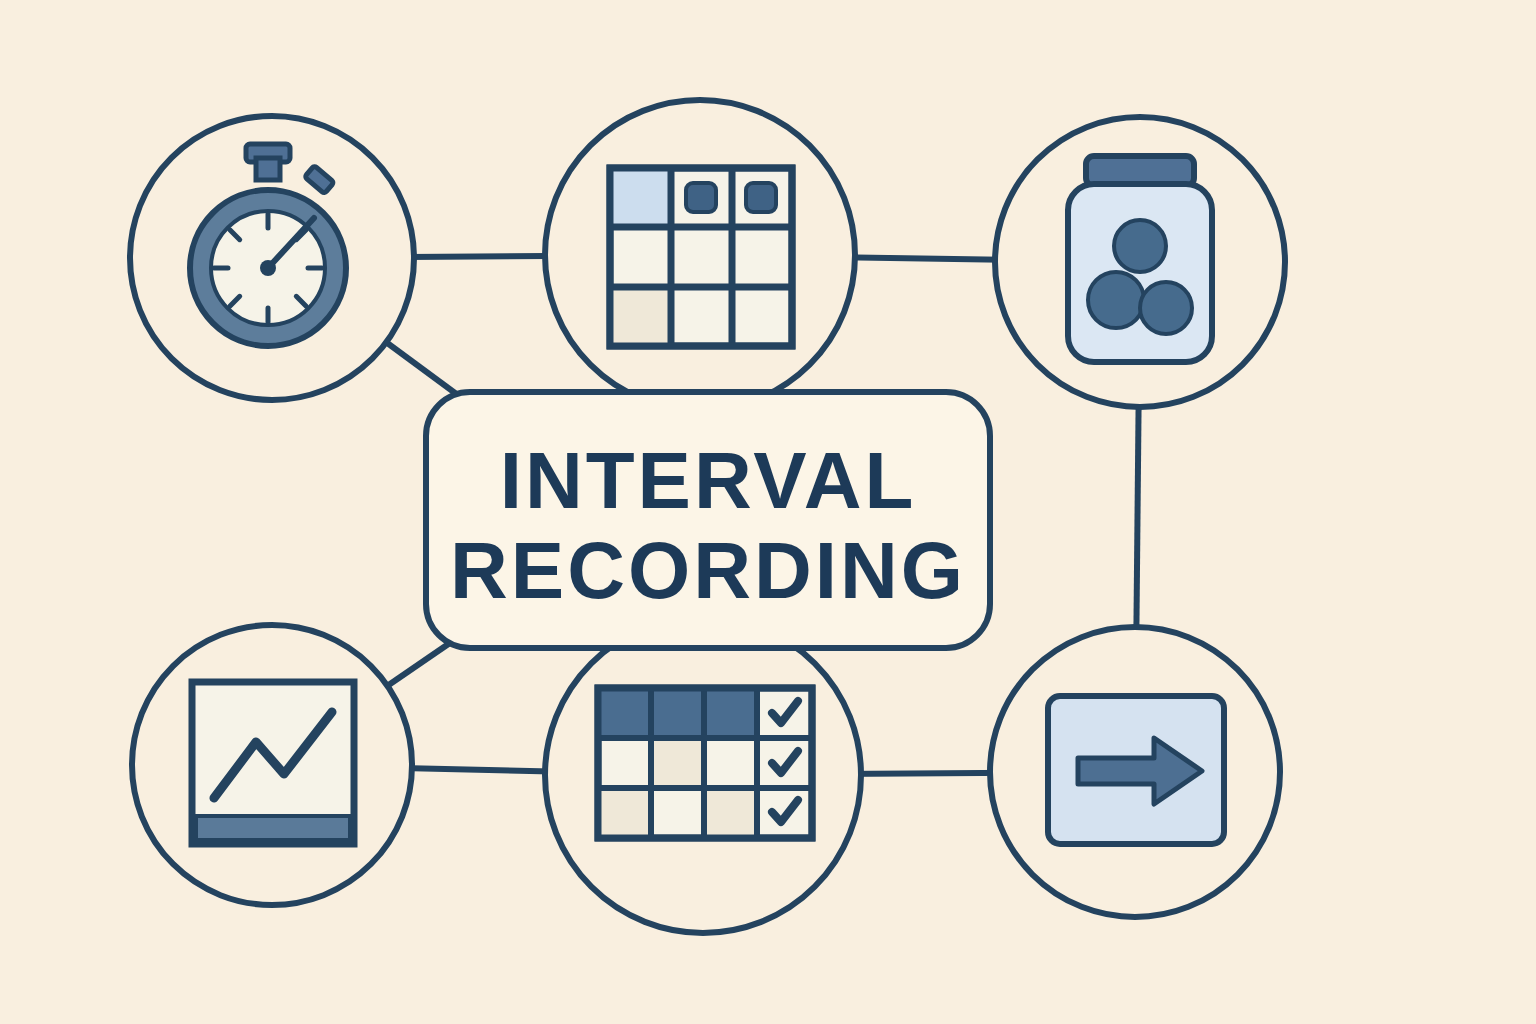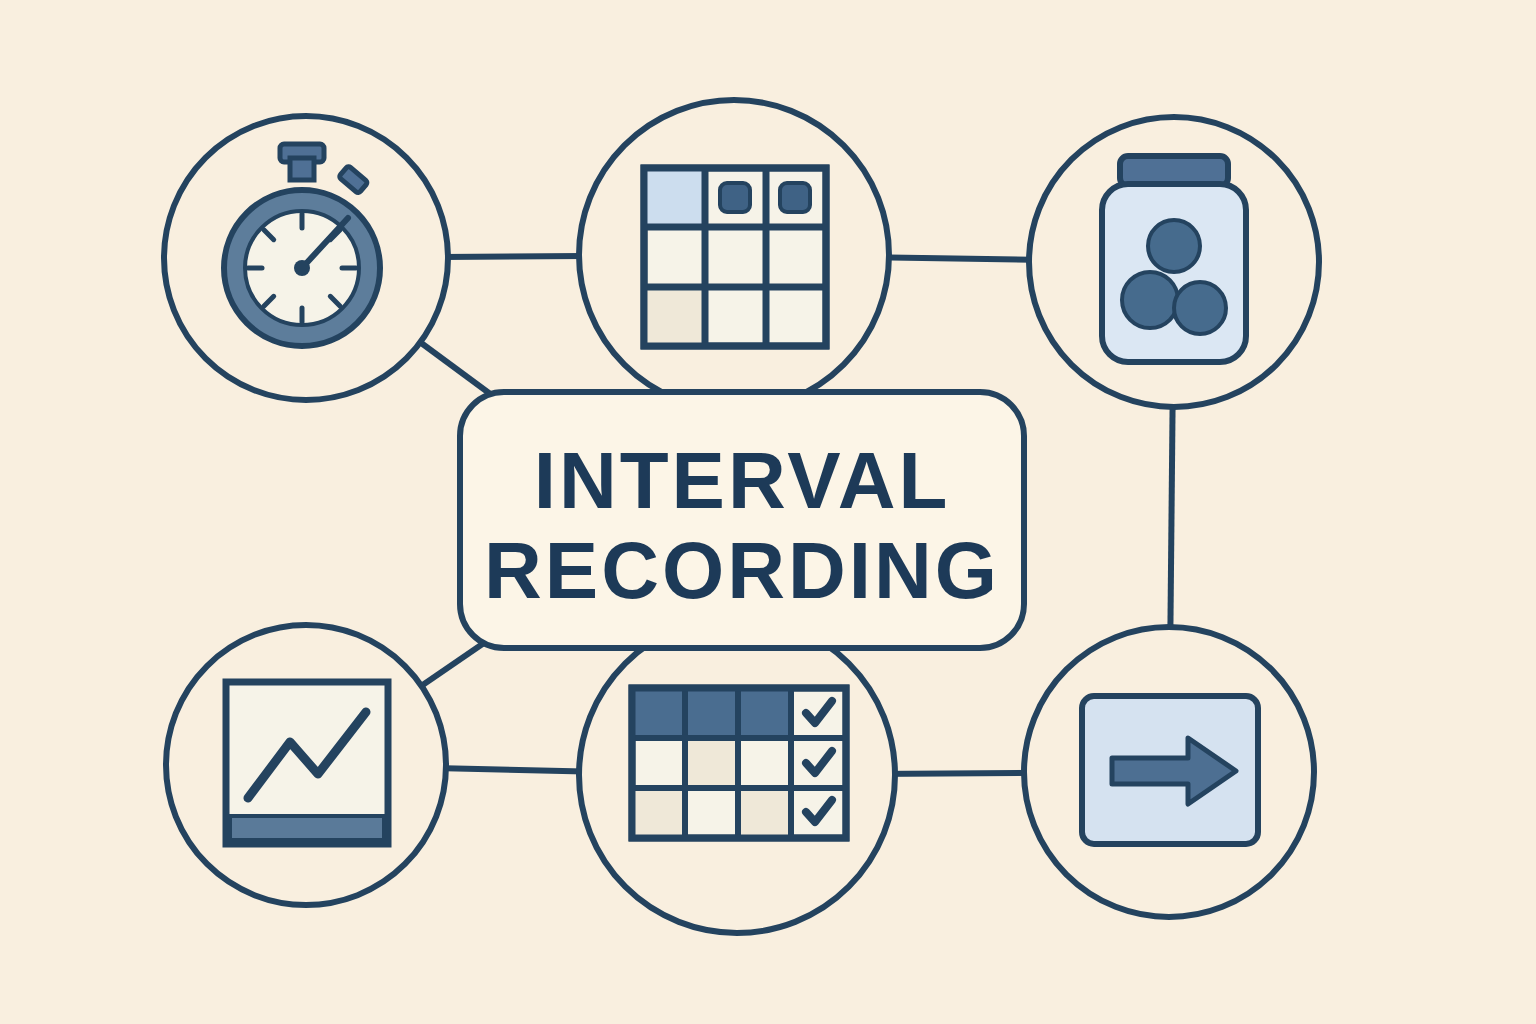--- a/index.html
+++ b/index.html
@@ -10,21 +10,20 @@
     width: 1536px;
     height: 1024px;
     background: #f9efdf;
     font-family: "Liberation Sans", sans-serif;
   }
   .canvas {
     position: relative;
     width: 1412px;
     height: 1024px;
     overflow: hidden;
-    margin-left: 34px;
   }
   svg { display: block; }
   .title-text {
     font-family: "Liberation Sans", "DejaVu Sans", sans-serif;
     font-weight: bold;
     font-size: 80px;
     letter-spacing: 3px;
     fill: #1d3a58;
   }
 </style>

